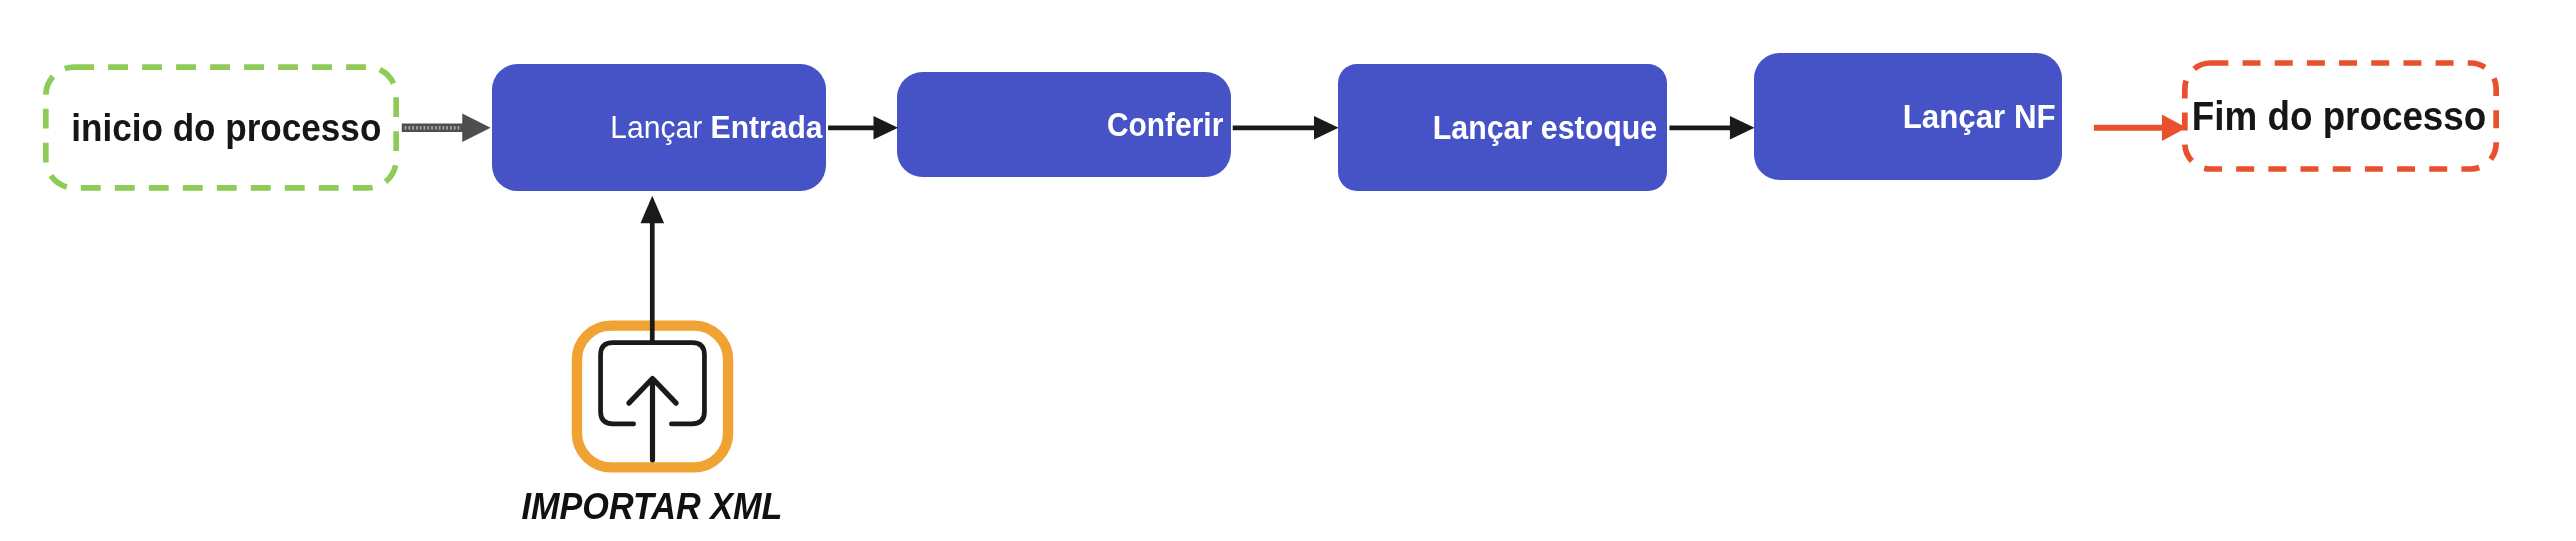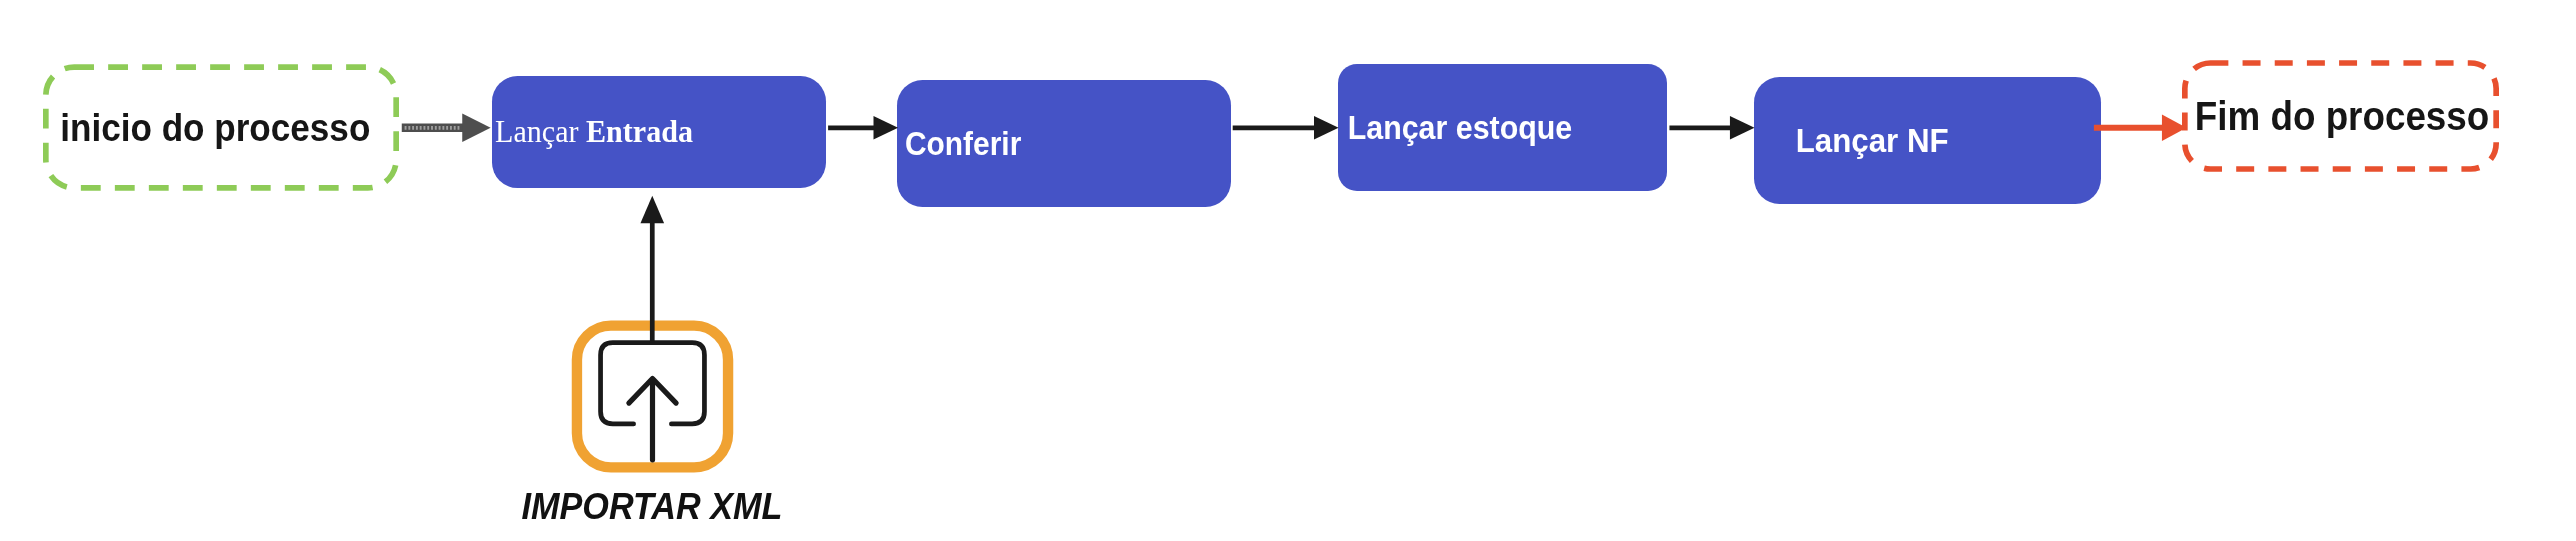--- a/index.html
+++ b/index.html
@@ -3,21 +3,21 @@
 <meta charset="utf-8">
 <style>
   html,body{margin:0;padding:0;background:#ffffff;}
   .canvas{
     position:relative;
     width:2576px;height:542px;
     background:#ffffff;
     font-family:"Liberation Sans", sans-serif;
     overflow:hidden;
   }
-  .node{position:absolute;display:flex;align-items:center;justify-content:flex-start;box-sizing:border-box;z-index:2;}
+  .node{position:absolute;display:flex;align-items:center;justify-content:flex-end;box-sizing:border-box;z-index:2;}
   .step{
     background:var(--step-fill,#4553c6);
     border-radius:25.5px;
     color:var(--step-text,#ffffff);
   }
   .step .lbl{
     font-weight:700;font-size:33px;letter-spacing:0px;
     transform:scaleX(0.92);transform-origin:center;white-space:nowrap;
   }
   .step .lbl .light{font-weight:400;}
@@ -55,33 +55,33 @@
 
 <div class="canvas">
 
   <div class="node terminal start-node" style="left:43px;top:64px;width:356px;height:127px;">
     <svg class="dash-border start-border" viewBox="0 0 377 134">
       <rect x="3" y="3" width="371" height="128" rx="30"></rect>
     </svg>
     <span class="lbl">inicio do processo</span>
   </div>
 
-  <div class="node step" style="left:492px;top:76px;width:334px;height:112px;font-family:Liberation Serif, serif;">
+  <div class="node step" style="left:492px;top:64px;width:334px;height:127px;">
     <span class="lbl" style="font-size:31px;transform:scaleX(0.97);"><span class="light">Lançar </span><span>Entrada</span></span>
   </div>
 
-  <div class="node step" style="left:897px;top:80px;width:334px;height:127px;">
+  <div class="node step" style="left:897px;top:72px;width:334px;height:105px;">
     <span class="lbl" style="font-size:34px;transform:scaleX(0.88);">Conferir</span>
   </div>
 
   <div class="node step" style="left:1338px;top:64px;width:329px;height:127px;border-radius:19px;">
     <span class="lbl" style="font-size:33px;">Lançar estoque</span>
   </div>
 
-  <div class="node step" style="left:1754px;top:77px;width:347px;height:127px;padding-left:35px;">
+  <div class="node step" style="left:1754px;top:53px;width:308px;height:127px;padding-left:35px;">
     <span class="lbl" style="font-size:34px;">Lançar NF</span>
   </div>
 
   <div class="node terminal end-node" style="left:2182px;top:60px;width:317px;height:112px;">
     <svg class="dash-border end-border" viewBox="0 0 335 118">
       <rect x="3" y="3" width="329" height="112" rx="27"></rect>
     </svg>
     <span class="lbl">Fim do processo</span>
   </div>
 

